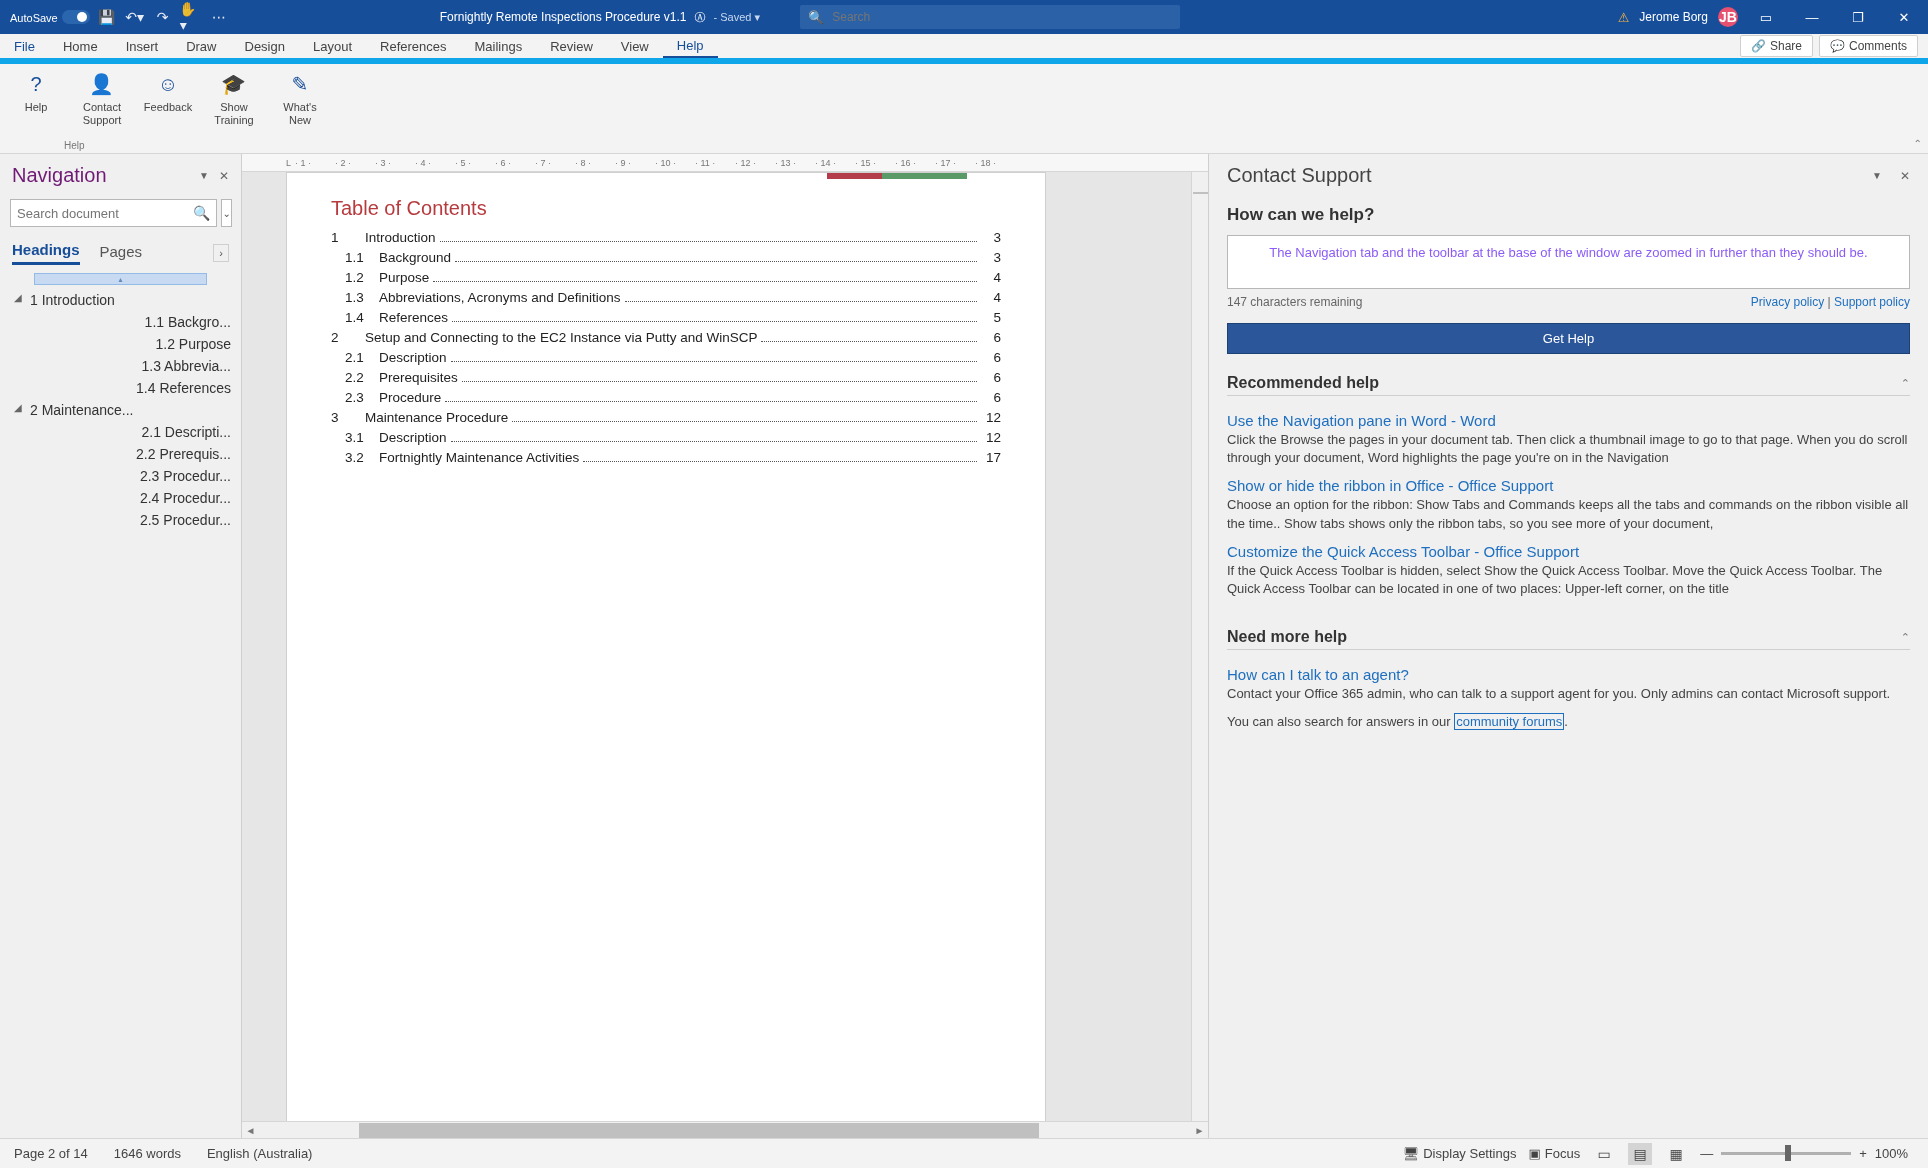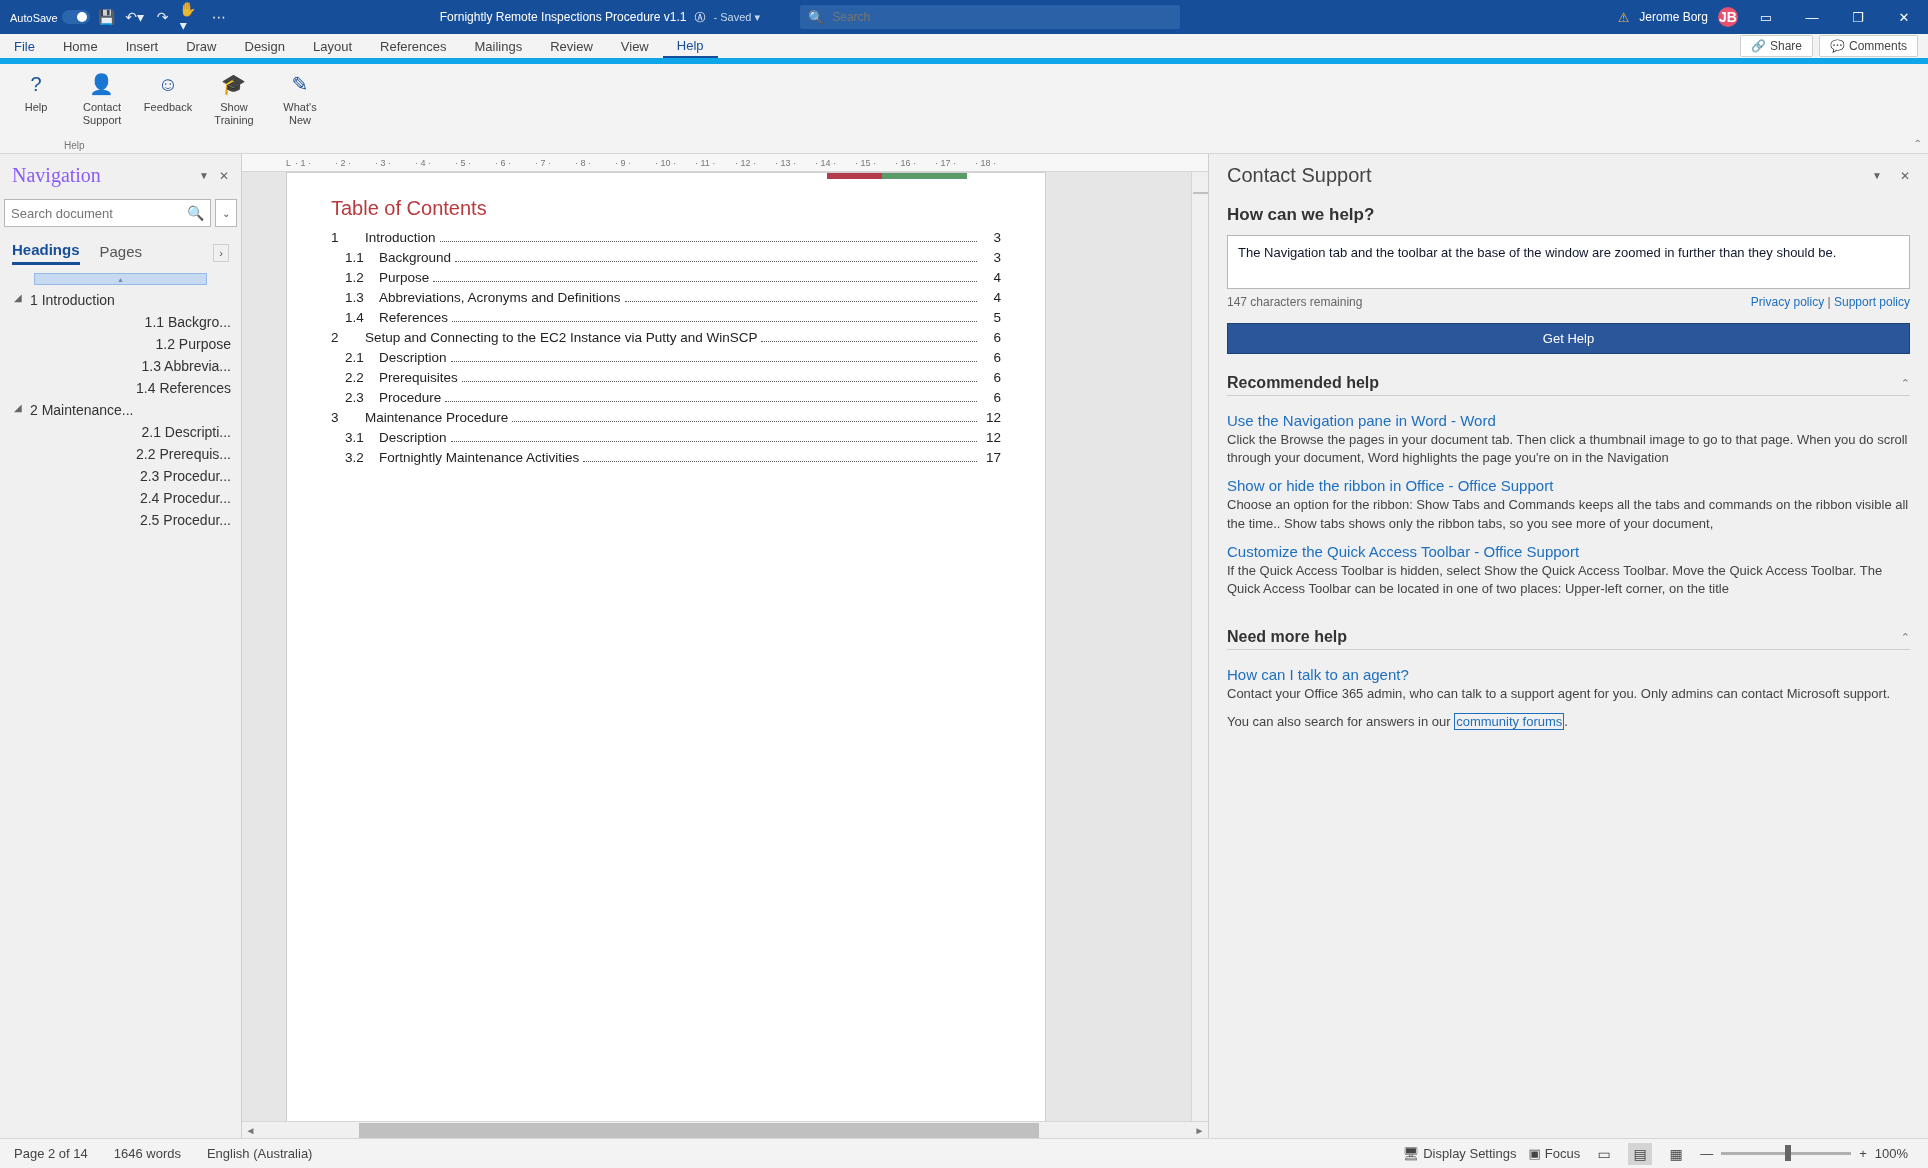--- a/index.html
+++ b/index.html
@@ -36,24 +36,24 @@
 .helpbtn .icon { width:28px; height:28px; display:flex; align-items:center; justify-content:center; font-size:20px; margin-bottom:3px; color:#174e9a; }
 .helpribbon .grplabel { position:absolute; bottom:2px; left:64px; font-size:10px; color:#777; }
 .helpribbon .collapse { position:absolute; right:6px; bottom:4px; font-size:10px; color:#777; }
 
 
 .main { flex:1; display:flex; background:#e6e6e6; overflow:hidden; }
 
 
 .navpane { width:242px; background:#f0f0f0; border-right:1px solid #cfcfcf; display:flex; flex-direction:column; }
 .navpane .hdr { display:flex; align-items:center; padding:10px 12px 8px; }
-.navpane .hdr .title { font-size:20px; color:#8b5cf6; flex:1;font-family:Liberation Serif, serif; }
+.navpane .hdr .title { font-size:20px; color:#701a75; flex:1; }
 .navpane .hdr .caret { font-size:10px; color:#666; margin-right:10px; }
 .navpane .hdr .close { font-size:12px; color:#666; }
-.navpane .search { margin:4px 4px; display:flex; gap:4px; }
+.navpane .search { margin:4px 10px; display:flex; gap:4px; }
 .navpane .search .field { flex:1; height:28px; border:1px solid #b7b7b7; background:#fff; display:flex; align-items:center; padding:0 6px; }
 .navpane .search .field input { flex:1; border:none; outline:none; font-size:13px; color:#888; }
 .navpane .search .field .sicon { color:#174e9a; font-size:14px; }
 .navpane .search .dd { width:24px; height:28px; border:1px solid #b7b7b7; background:#fff; display:flex; align-items:center; justify-content:center; font-size:10px; color:#555; }
 .navpane .tabs { display:flex; align-items:center; padding:10px 12px 0; gap:20px; font-size:15px; }
 .navpane .tabs .tabh { color:#555; padding-bottom:4px; }
 .navpane .tabs .tabh.active { color:#174e9a; font-weight:bold; border-bottom:3px solid #174e9a; }
 .navpane .tabs .more { margin-left:auto; font-size:11px; border:1px solid #cfcfcf; padding:2px 5px; color:#555; }
 .navpane .tree { flex:1; overflow:auto; padding:6px 4px; font-size:14px; color:#333; }
 .navpane .tree .bar { height:12px; background:#c7daf1; border:1px solid #94bbe6; margin:2px 30px 4px; display:flex; align-items:center; justify-content:center; font-size:8px; color:#668cc0; }
@@ -85,21 +85,21 @@
 .hscrollrow .track { flex:1; height:100%; position:relative; }
 .hscrollrow .track .thumb { position:absolute; left:100px; width:680px; height:15px; top:1px; background:#c0c0c0; }
 
 
 .cspane { width:720px; background:#f0f0f0; border-left:1px solid #cfcfcf; display:flex; flex-direction:column; padding:10px 18px; font-size:13px; color:#333; overflow:auto;}
 .cspane .hdr { display:flex; align-items:center; }
 .cspane .hdr .title { font-size:20px; color:#444; flex:1; }
 .cspane .hdr .caret { font-size:10px; color:#666; margin-right:18px; }
 .cspane .hdr .close { font-size:12px; color:#666; }
 .cspane h3 { font-size:17px; font-weight:600; margin:18px 0 10px; }
-.cspane .queryfield { border:1px solid #b7b7b7; background:#fff; padding:8px 10px; font-size:13px; color:#0f172a; line-height:1.4; min-height:54px; }
+.cspane .queryfield { border:1px solid #b7b7b7; background:#fff; padding:8px 10px; font-size:13px; color:#8b5cf6; line-height:1.4; min-height:54px;text-align:center; }
 .cspane .meta { display:flex; margin:6px 0 14px; font-size:12px; color:#666; }
 .cspane .meta .links { margin-left:auto; color:#1e6fbf; }
 .cspane .meta .sep { color:#666; }
 .cspane .gethelp { background:#2b579a; color:#fff; border:1px solid #1b4175; padding:7px 18px; font-size:13px; }
 .cspane .sectionhdr { display:flex; align-items:center; border-bottom:1px solid #cfcfcf; margin:20px 0 10px; padding-bottom:3px; }
 .cspane .sectionhdr h4 { font-size:16px; font-weight:600; flex:1; }
 .cspane .sectionhdr .chev { font-size:11px; color:#777; }
 .cspane .link { color:#1e6fbf; font-size:15px; margin:6px 0 2px; display:block; }
 .cspane .desc { font-size:13px; color:#444; margin-bottom:10px; line-height:1.4; }
 .cspane .inline { color:#1e6fbf; border:1px solid #1e6fbf; padding:0 1px; }

